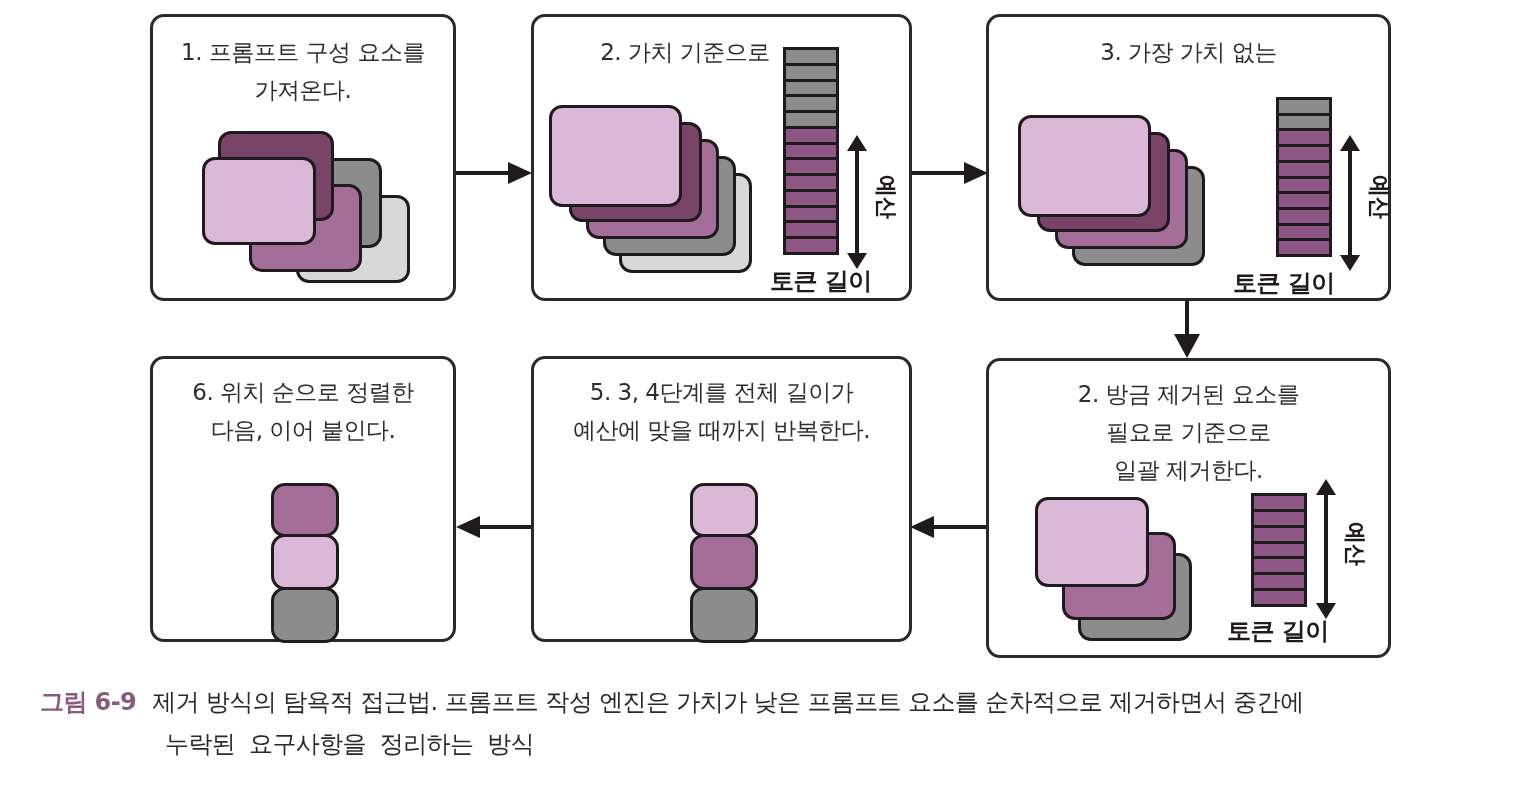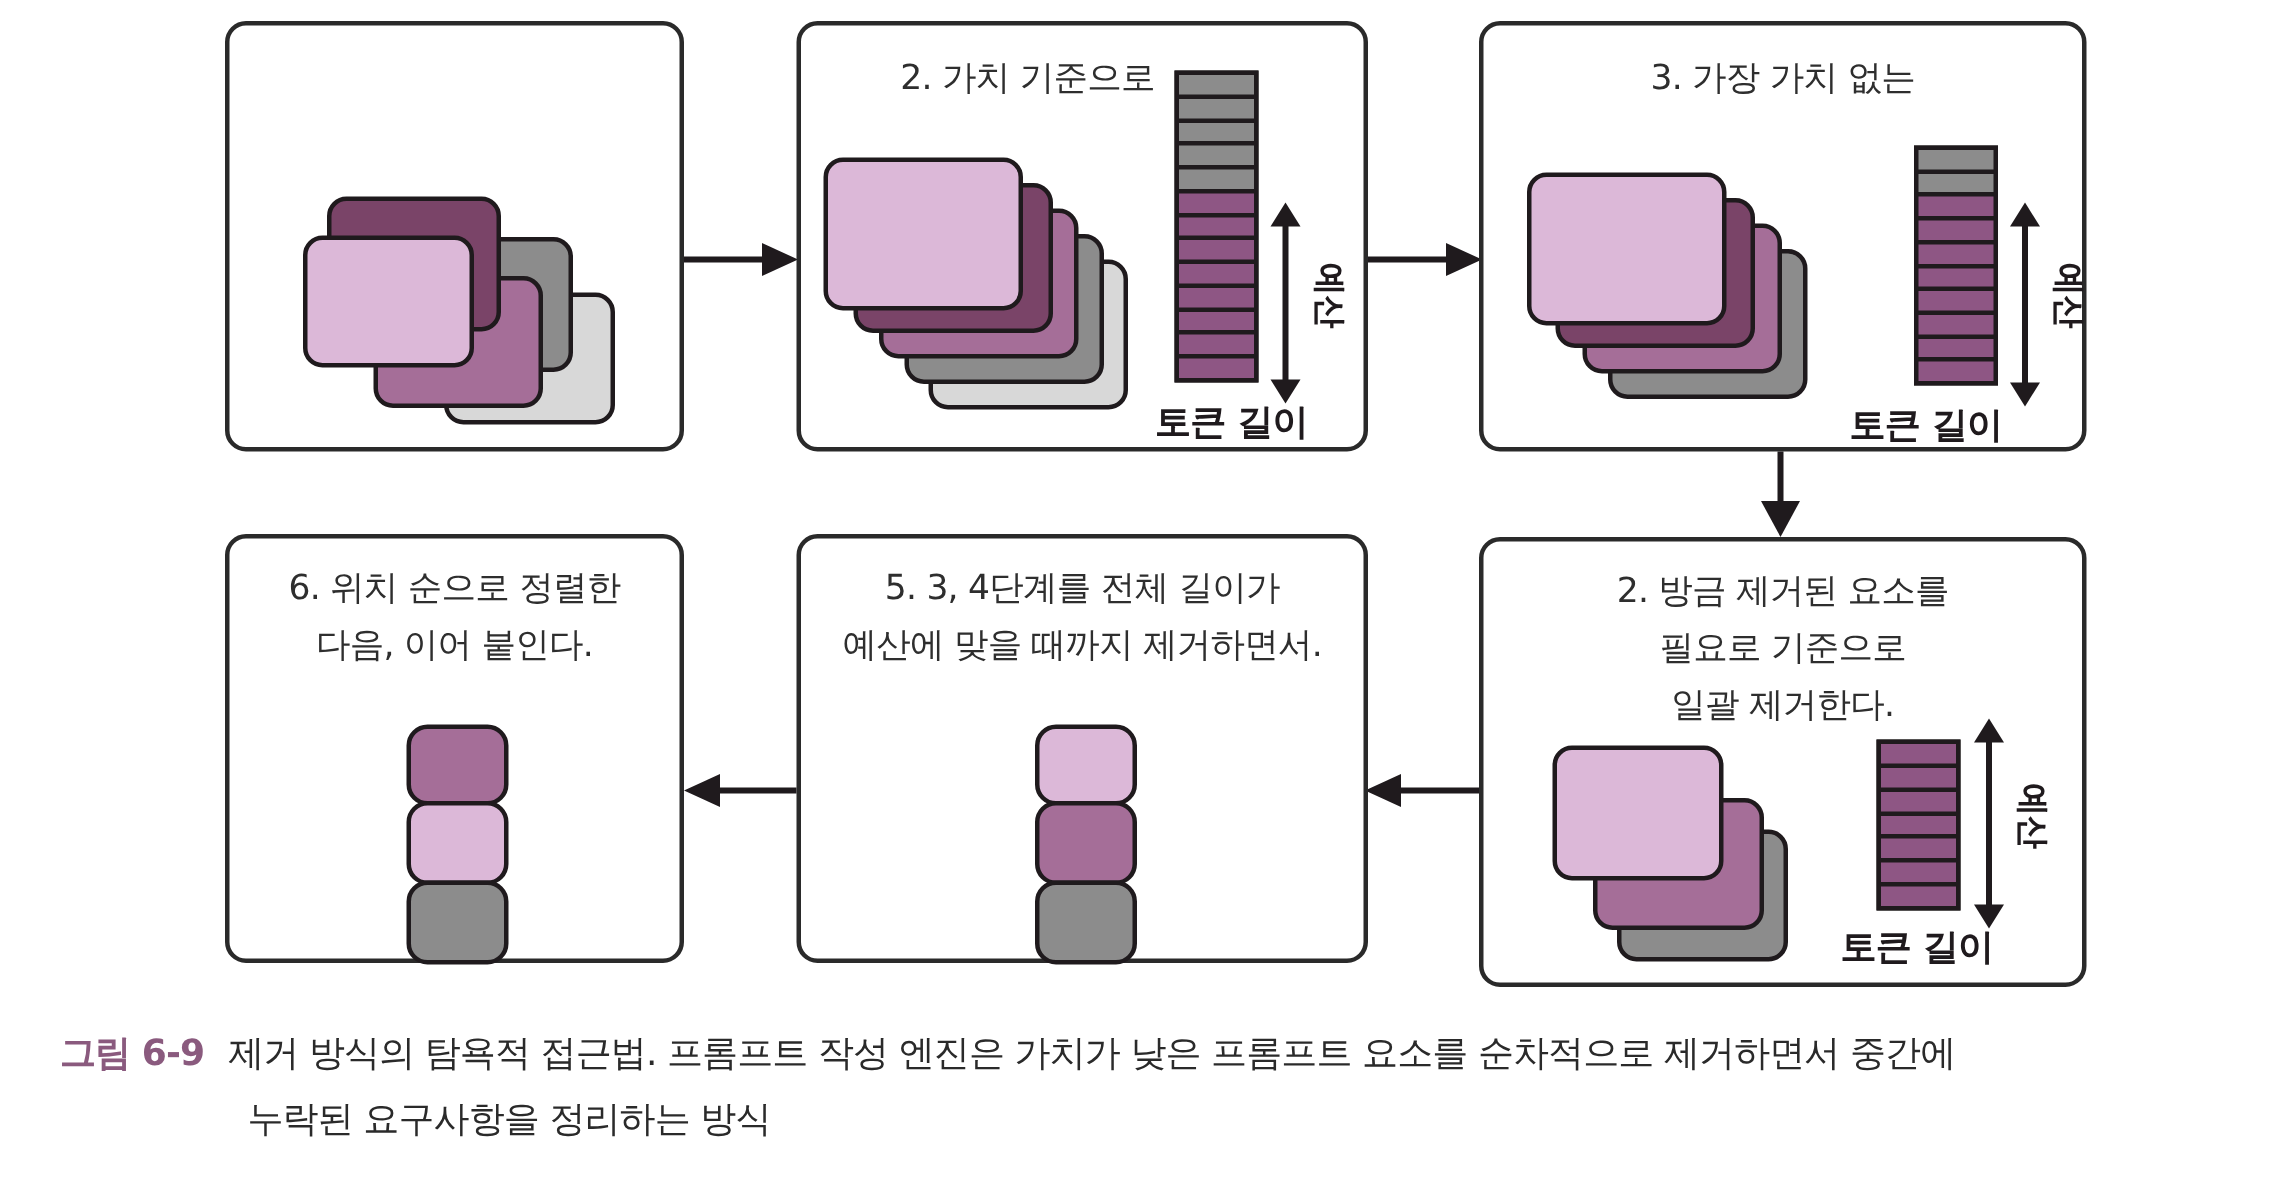--- a/index.html
+++ b/index.html
@@ -17,26 +17,30 @@
   .axis::after { bottom:-14px; border-top:16px solid #1f1a1d; }
   .budget { position:absolute; font-weight:bold; font-size:22px; transform:rotate(90deg); transform-origin:center; color:#1f1a1d; white-space:nowrap; }
   .toklen { position:absolute; font-weight:bold; font-size:24px; color:#1f1a1d; white-space:nowrap; letter-spacing:-0.5px; }
   .hline { position:absolute; height:4px; background:#1f1a1d; }
   .vline { position:absolute; width:4px; background:#1f1a1d; }
   .ar-r { position:absolute; width:0; height:0; border-top:11px solid transparent; border-bottom:11px solid transparent; border-left:24px solid #1f1a1d; }
   .ar-l { position:absolute; width:0; height:0; border-top:11px solid transparent; border-bottom:11px solid transparent; border-right:24px solid #1f1a1d; }
   .ar-d { position:absolute; width:0; height:0; border-left:13px solid transparent; border-right:13px solid transparent; border-top:24px solid #1f1a1d; }
   .caption { position:absolute; left:40px; top:680px; font-size:24px; line-height:44px; letter-spacing:-0.6px; color:#2a2a2a; }
   .cap-label { color:#8a5a7e; font-weight:bold; margin-right:16px; }
-  .cap-l2 { padding-left:125px; display:block; }
+  .cap-l2 { padding-left:125px; display:block;font-family:Liberation Mono, monospace; }
 </style>
 </head>
 <body>
 
 <div class="panel" style="left:150px;top:14px;width:306px;height:287px;">
+  <div class="ptitle" style="top:16px;">
+    <div>1. 프롬프트 구성 요소를</div>
+    <div>가져온다.</div>
+  </div>
   <div class="card" style="left:143px;top:178px;width:114px;height:88px;background:#d8d8d8;"></div>
   <div class="card" style="left:126px;top:141px;width:103px;height:90px;background:#8c8c8c;"></div>
   <div class="card" style="left:96px;top:167px;width:113px;height:88px;background:#a56e98;"></div>
   <div class="card" style="left:65px;top:114px;width:116px;height:90px;background:#7a4468;"></div>
   <div class="card" style="left:49px;top:140px;width:114px;height:88px;background:#dcb8d8;"></div>
 </div>
 
 <div class="hline" style="left:456px;top:171px;width:56px;"></div>
 <div class="ar-r" style="left:508px;top:162px;"></div>
 
@@ -122,21 +126,21 @@
   <div class="budget" style="left:344px;top:168px;">예산</div>
   <div class="toklen" style="left:238px;top:254px;">토큰 길이</div>
 </div>
 
 <div class="hline" style="left:930px;top:525px;width:56px;"></div>
 <div class="ar-l" style="left:910px;top:516px;"></div>
 
 <div class="panel" style="left:531px;top:356px;width:381px;height:286px;">
   <div class="ptitle" style="top:14px;">
     <div>5. 3, 4단계를 전체 길이가</div>
-    <div>예산에 맞을 때까지 제거하면서.</div>
+    <div>예산에 맞을 때까지 반복한다.</div>
   </div>
   <div class="chip" style="left:156px;top:124px;width:68px;height:54px;background:#dcb8d8;"></div>
   <div class="chip" style="left:156px;top:175px;width:68px;height:56px;background:#a56e98;"></div>
   <div class="chip" style="left:156px;top:228px;width:68px;height:56px;background:#8c8c8c;"></div>
 </div>
 
 <div class="hline" style="left:475px;top:525px;width:56px;"></div>
 <div class="ar-l" style="left:456px;top:516px;"></div>
 
 <div class="panel" style="left:150px;top:356px;width:306px;height:286px;">

